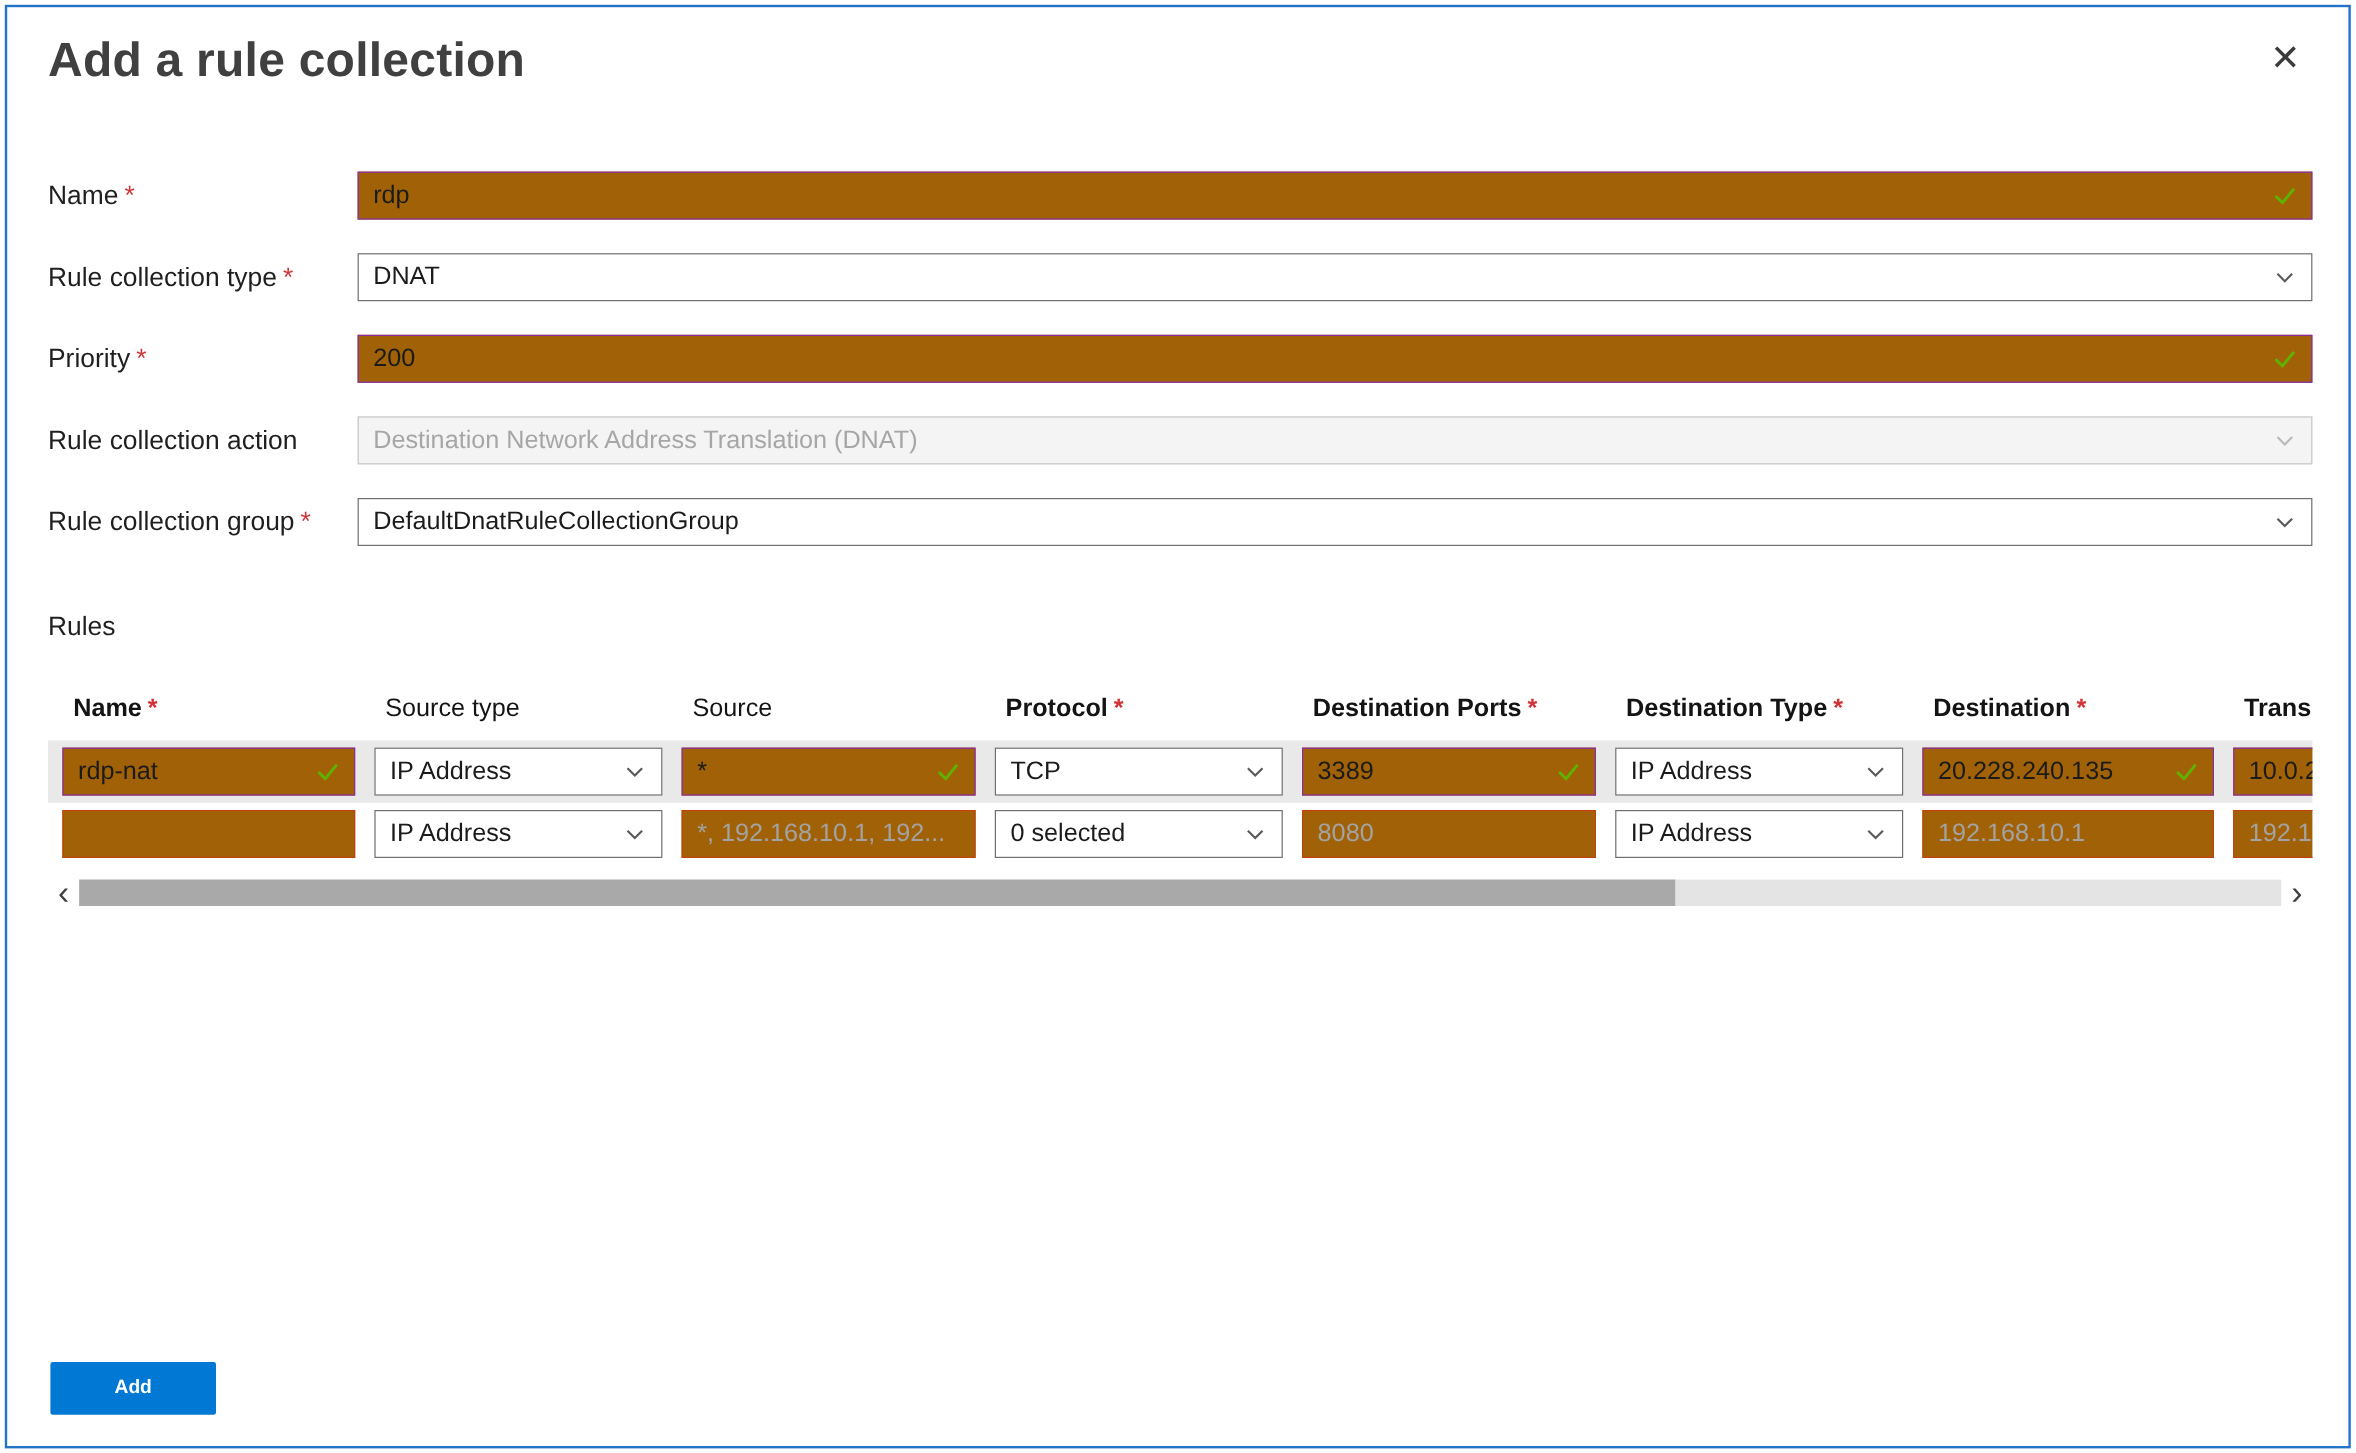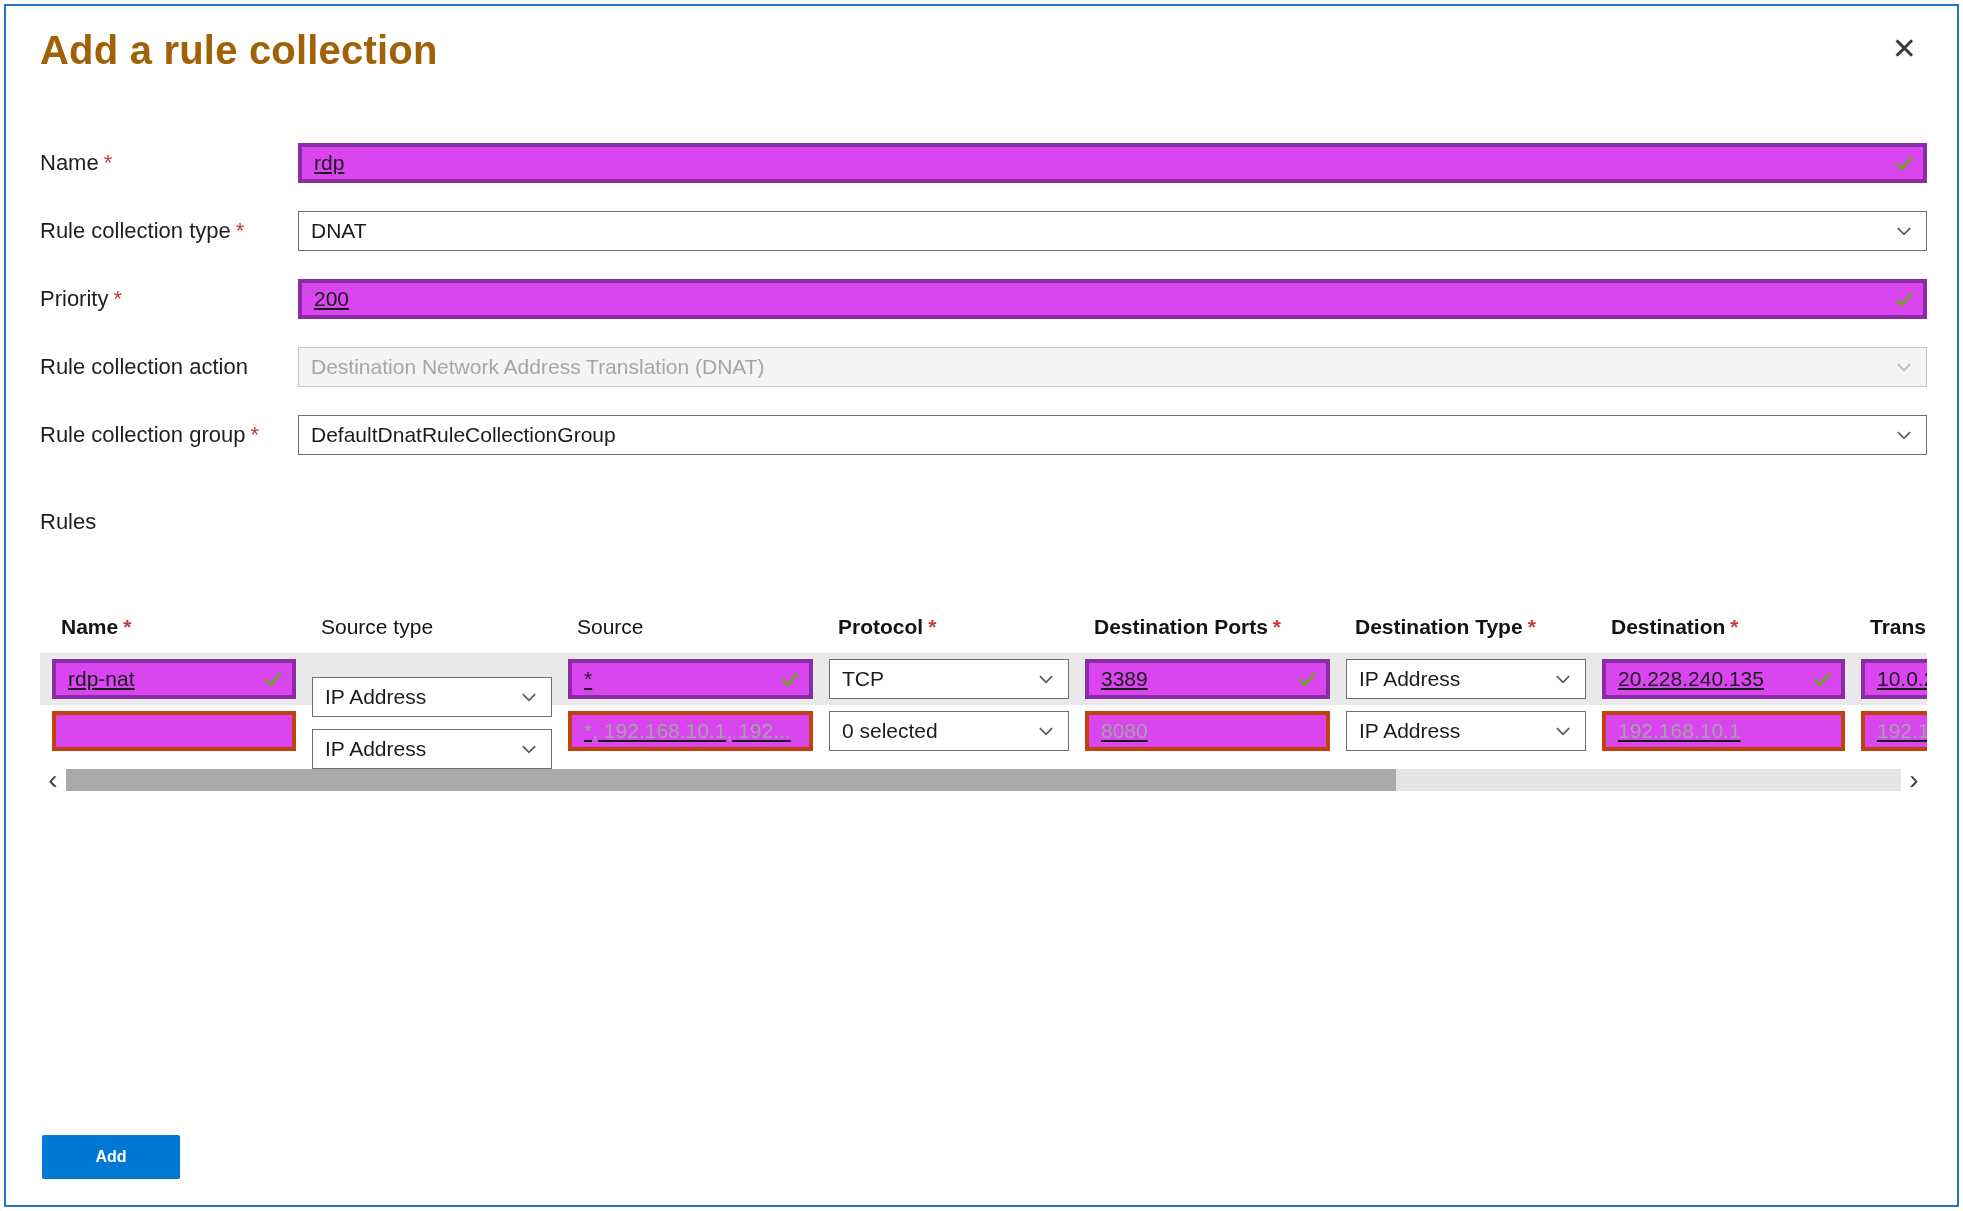--- a/index.html
+++ b/index.html
@@ -11,35 +11,35 @@
     overflow: hidden;
   }
   .dialog {
     position: absolute; top: 4px; left: 4px; right: 4px; bottom: 4px;
     border: 2px solid var(--dialog-border, #2374c9);
     background: #fff;
     padding: 0 30px 0 34px;
     overflow: hidden;
   }
   .dlg-header { display: flex; justify-content: space-between; align-items: flex-start; margin-top: 22px; }
-  .title { font-size: 40px; font-weight: 700; color: #a16207; letter-spacing: 0.2px; }
+  .title { font-size: 40px; font-weight: 700; color: #404040; letter-spacing: 0.2px; }
   .close { font-size: 30px; color: #3b3b3b; cursor: pointer; margin-top: 6px; margin-right: 10px; line-height: 1; }
 
   .form { margin-top: 70px; }
   .form-row { display: flex; align-items: center; margin-bottom: 28px; height: 40px; }
   .form-label { width: 258px; flex: 0 0 258px; font-size: 22px; color: #1f1f1f; }
   .req { color: var(--required-red, #d13438); margin-left: 5px; }
   .input-wrap { position: relative; flex: 1; height: 40px; }
 
   .text-input {
     width: 100%; height: 40px;
-    border: 4px solid #c2410c;
+    border: 1px solid #c2410c;
     padding: 0 44px 0 12px;
     font-size: 21px; color: #1b1b1b;
-    font-family: inherit; outline: none; background: #d946ef; text-decoration: underline;
+    font-family: inherit; outline: none; background: #a16207;
   }
   .text-input.valid { border-color: var(--valid-purple, #8a2da5); }
   .text-input::placeholder { color: #a3a3a3; opacity: 1; }
 
   .check { position: absolute; right: 12px; top: 50%; transform: translateY(-50%); display: flex; pointer-events: none; }
   .check path { stroke: var(--check-green, #5db300); fill: none; }
 
   .select {
     display: flex; align-items: center; justify-content: space-between;
     width: 100%; height: 40px;
@@ -56,21 +56,21 @@
   .rules-label { margin-top: 54px; font-size: 22px; color: #1f1f1f; }
 
   .rules-viewport { margin-top: 44px; overflow: hidden; position: relative; width: 100%; }
   .rules-header, .rules-row { display: flex; gap: 16px; width: 2140px; padding-left: 12px; }
   .rules-header { align-items: flex-end; margin-bottom: 14px; }
   .hcell { font-size: 21px; font-weight: 700; color: #141414; padding-left: 9px; white-space: nowrap; }
   .hcell.light { font-weight: 400; }
   .rules-row { height: 52px; align-items: center; }
   .rules-row.filled { background: #e9e9e9; }
   .cell { flex: 0 0 auto; position: relative; }
-  .w1 { width: 244px; } .w2 { width: 240px; margin-top: 36px; } .w3 { width: 245px; } .w4 { width: 240px; }
+  .w1 { width: 244px; } .w2 { width: 240px; } .w3 { width: 245px; } .w4 { width: 240px; }
   .w5 { width: 245px; } .w6 { width: 240px; } .w7 { width: 243px; } .w8 { width: 240px; }
 
   .hscroll { display: flex; align-items: center; height: 26px; margin-top: 10px; width: 100%; }
   .scroll-arrow {
     width: 26px; height: 26px; flex: 0 0 26px;
     display: flex; align-items: center; justify-content: center;
     font-size: 28px; color: #3f3f3f; background: #fff; cursor: pointer; user-select: none;
     line-height: 1;
   }
   .scroll-track { flex: 1; height: 22px; background: #e4e4e4; position: relative; }

